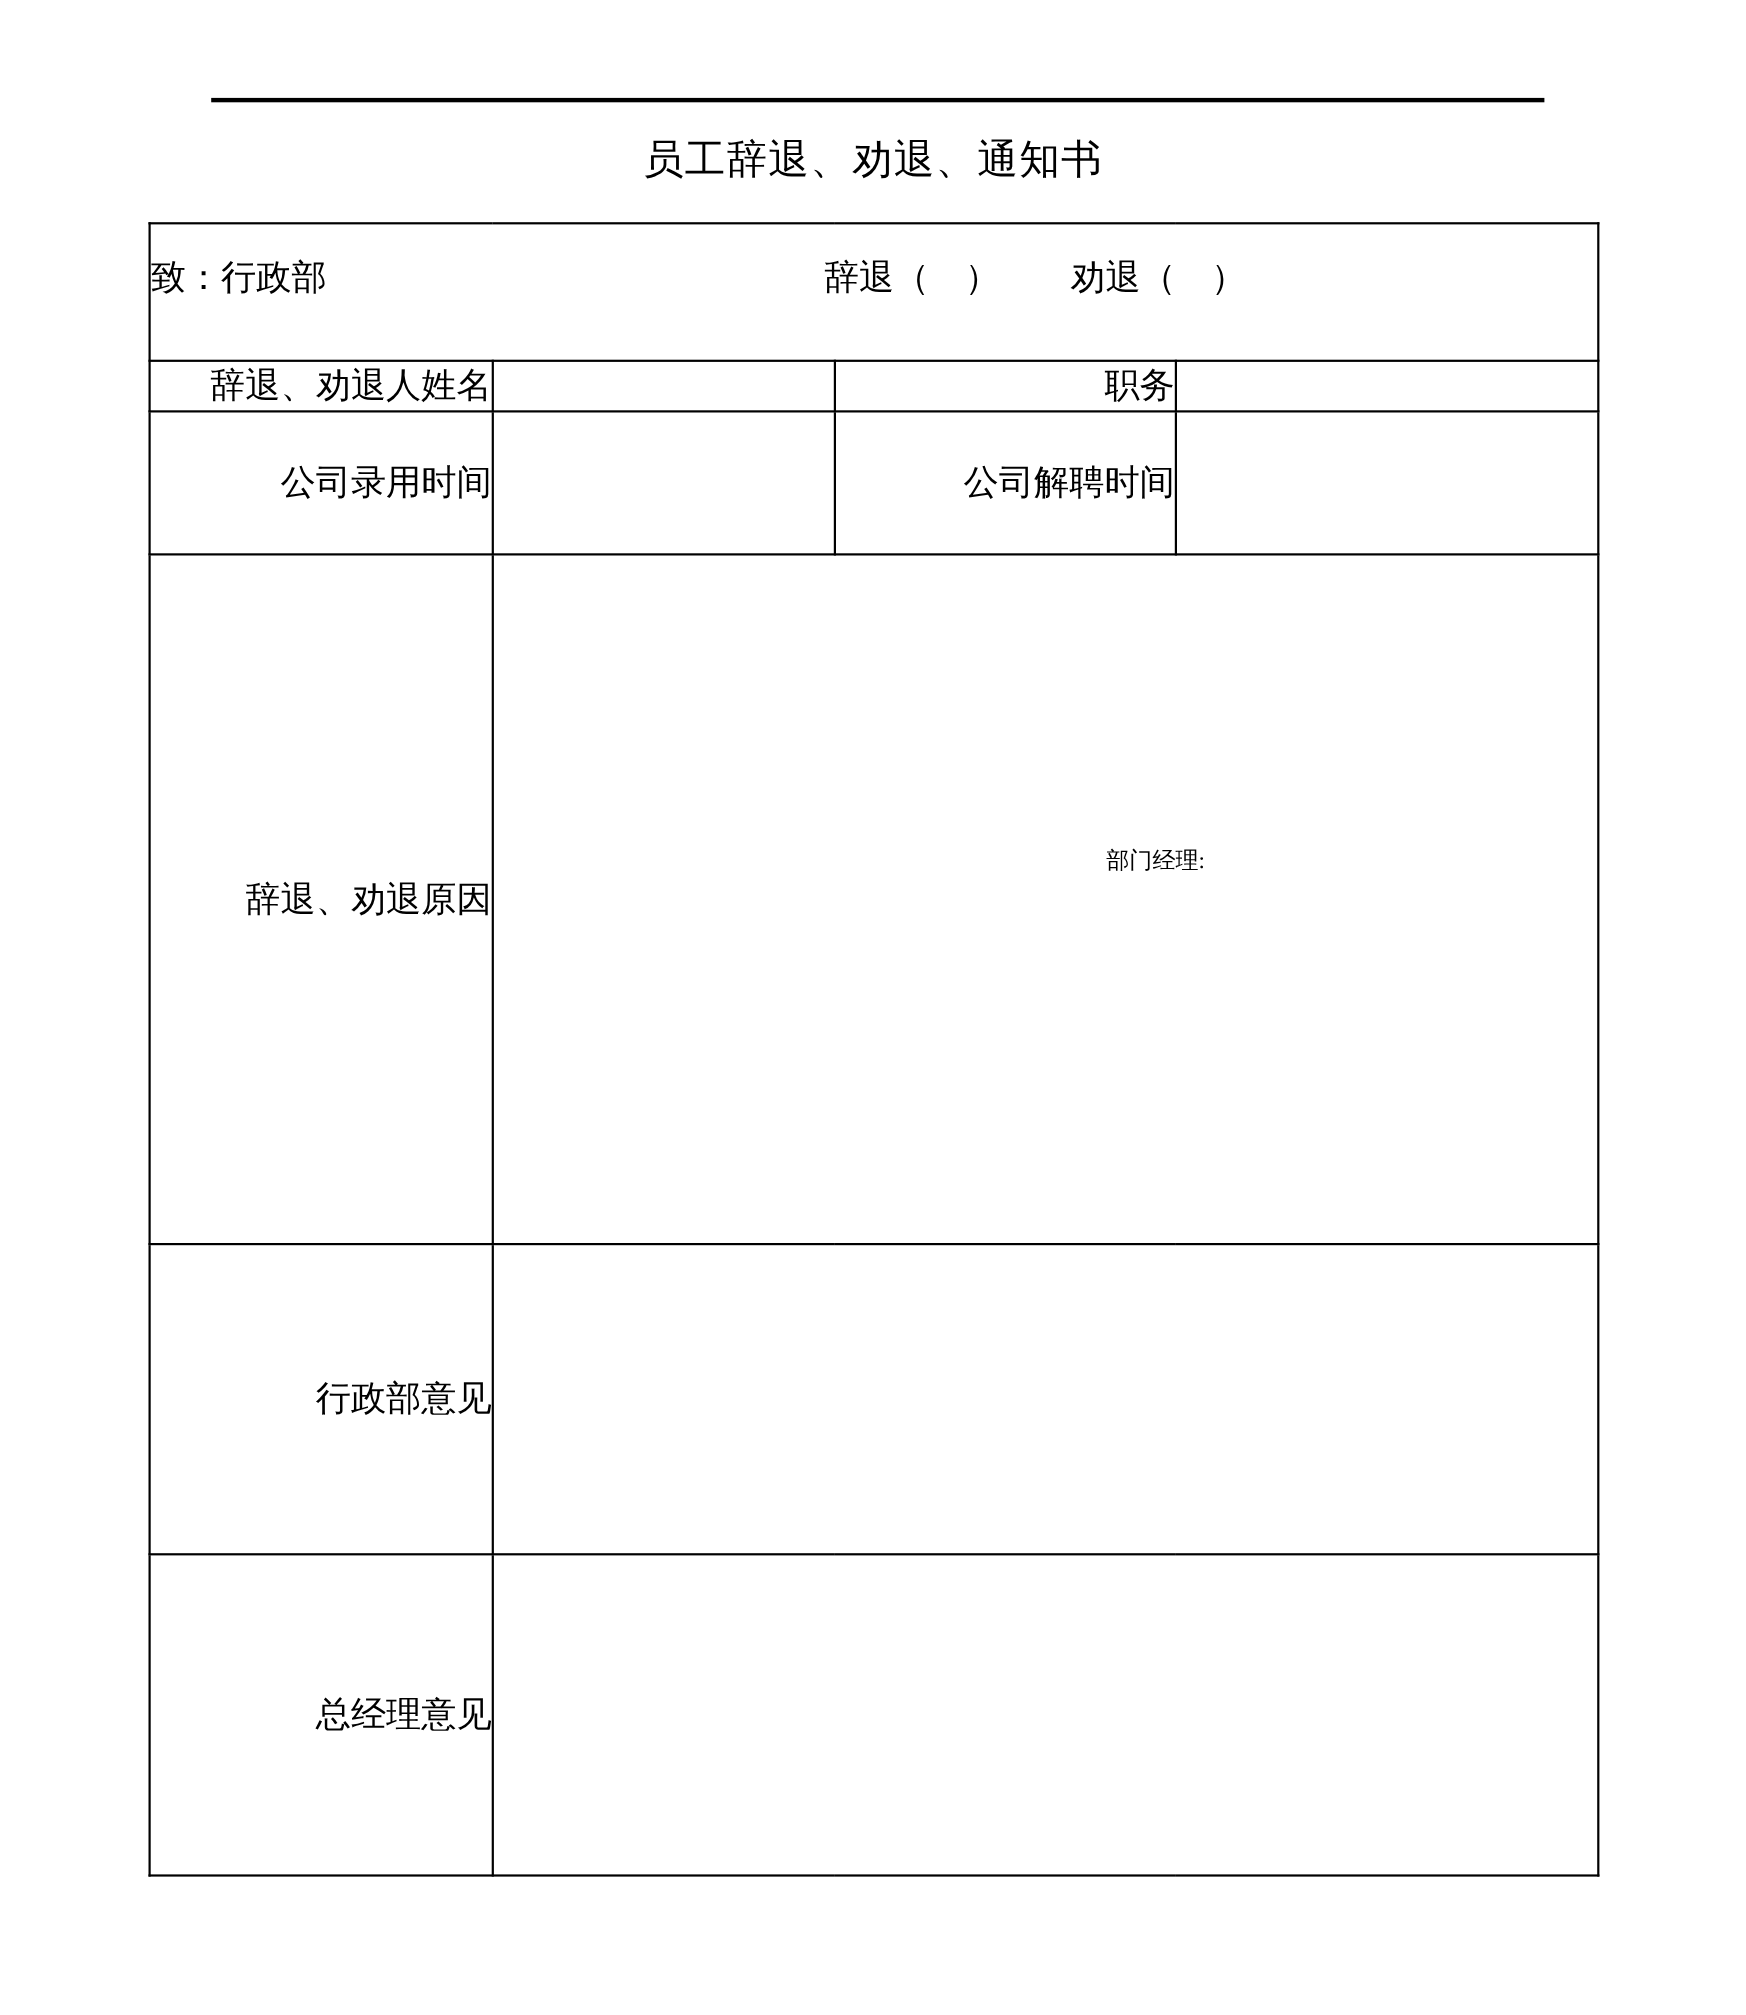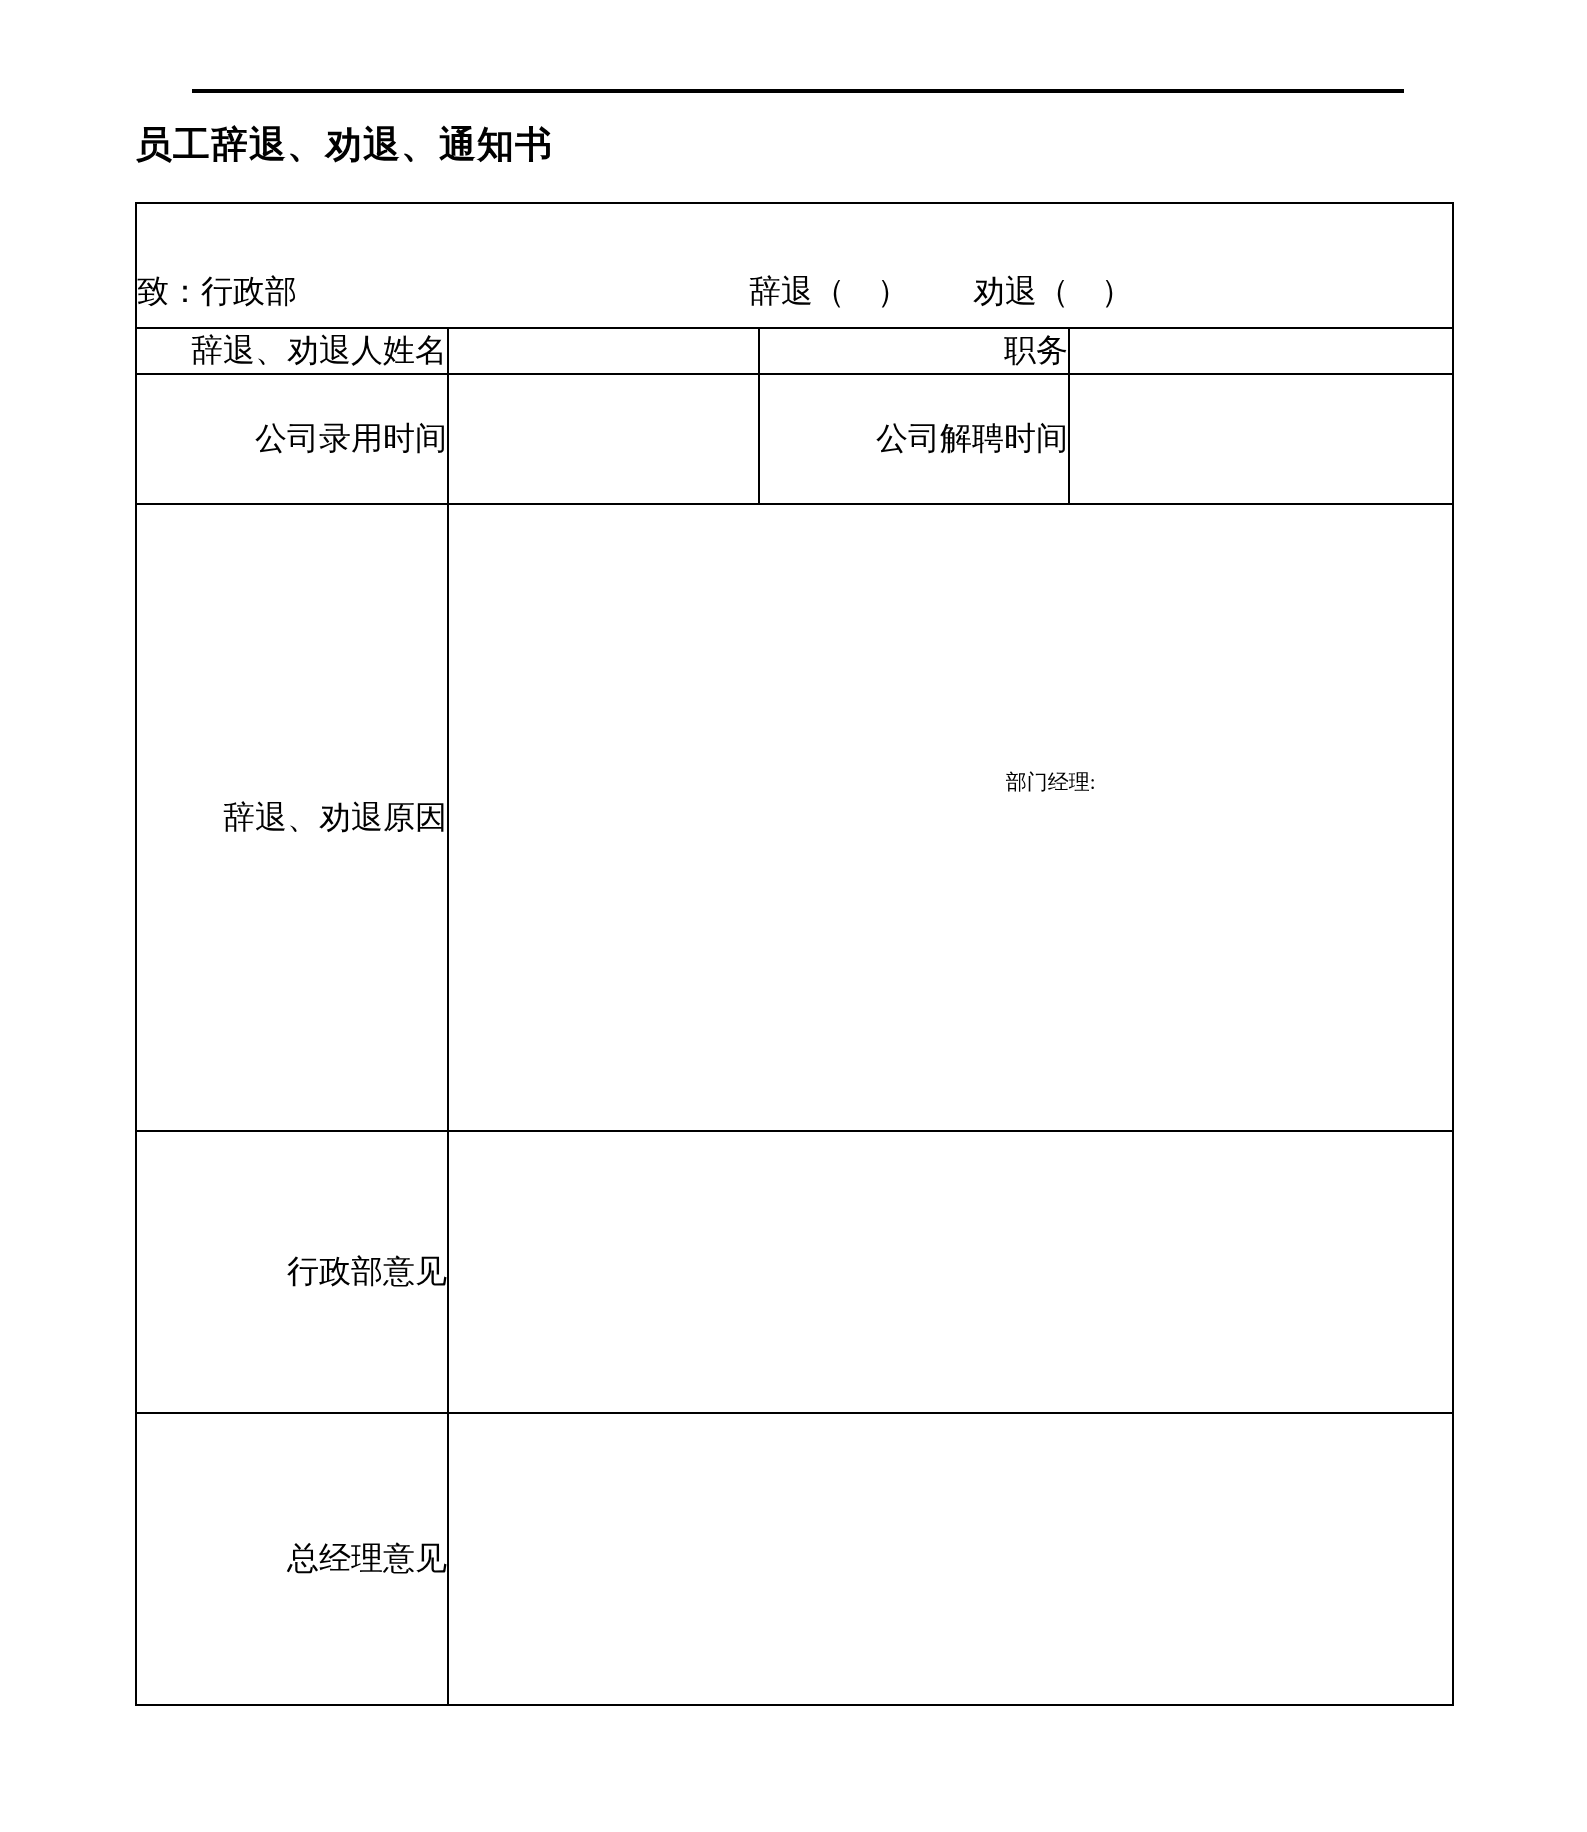--- a/index.html
+++ b/index.html
@@ -14,22 +14,23 @@
   .header-rule{
     position:absolute;
     left:192px;top:89px;
     width:1212px;height:4px;
     background:#000;
   }
   .doc-title{
     position:absolute;
     left:135px;top:120px;
     width:1317px;
+    text-align:center;
     font-size:37px;
-    font-weight:bold;
+    font-weight:normal;
     letter-spacing:1px;
   }
   table.form{
     position:absolute;
     left:135px;top:202px;
     width:1317px;
     border-collapse:collapse;
     table-layout:fixed;
   }
   table.form td{
@@ -42,21 +43,21 @@
   td.cell-pad{padding-left:14px;}
   .row-to td{height:123px;}
   .row-by td{height:122px;}
   .row-name td{height:43px;}
   .row-time td{height:128px;margin-left:35px;}
   .row-reason td{height:625px;}
   .row-admin td{height:280px;}
   .row-gm td{height:290px;margin-top:30px;}
   .to-line{
     display:flex;
-    align-items:flex-end;
+    align-items:center;
     padding-bottom:26px;
     height:100%;
   }
   .to-options{margin-left:452px;display:flex;gap:64px;}
   .by-line{
     padding-top:22px;
     white-space:nowrap;
   }
   .blank{
     display:inline-block;

